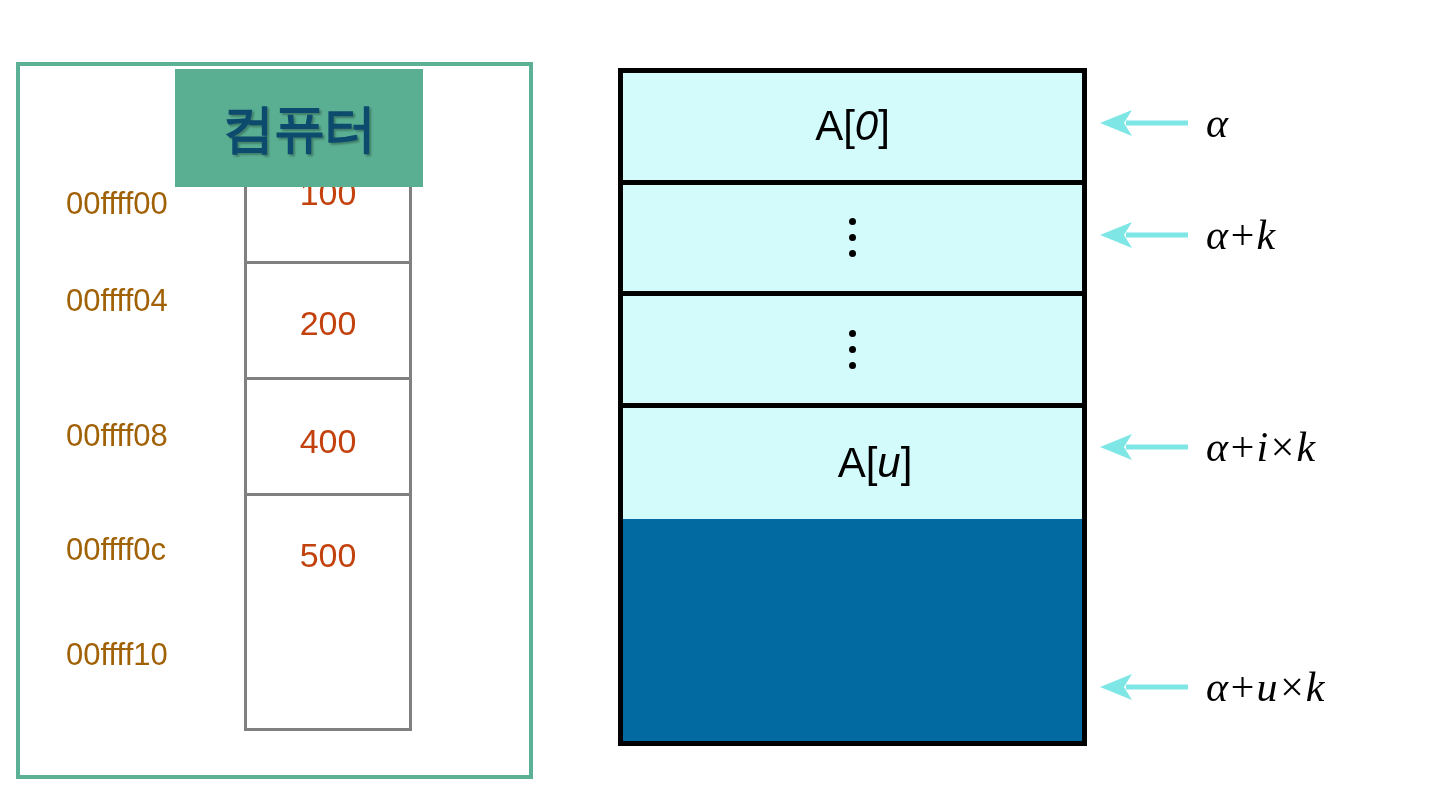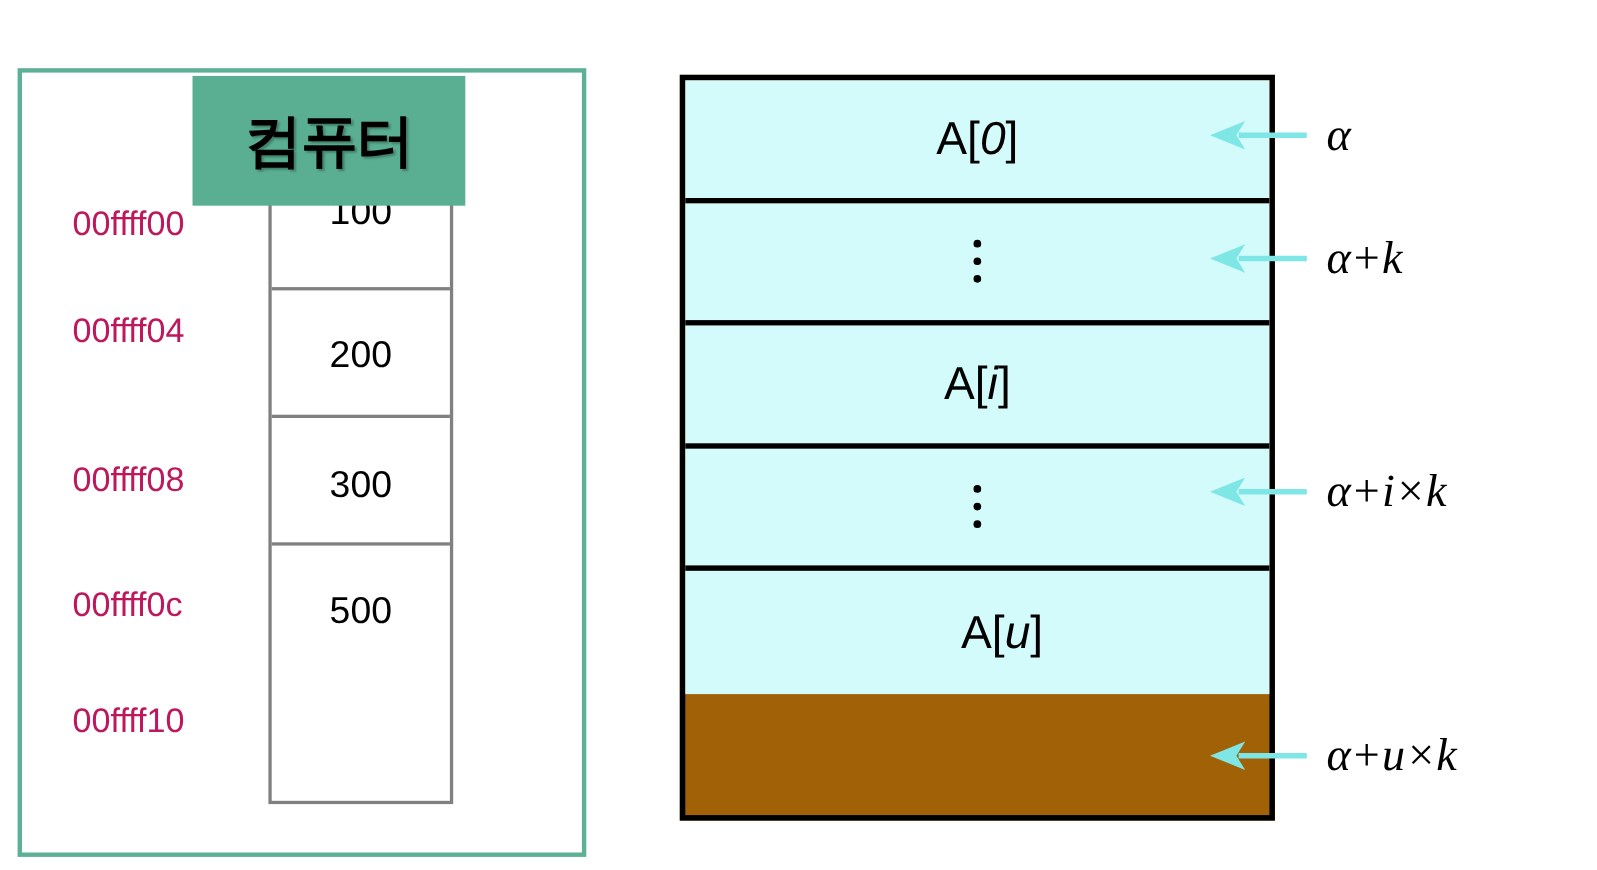--- a/index.html
+++ b/index.html
@@ -33,21 +33,21 @@
     top: 3px;
     width: 248px;
     height: 118px;
     background: #5aaf93;
     display: flex;
     align-items: center;
     justify-content: center;
     z-index: 5;
   }
   #computer-title-tab .title-text {
-    color: #000000;
+    color: #0c4a6e;
     font-size: 52px;
     font-weight: bold;
     letter-spacing: -1px;
     text-shadow: 2px 2px 2px rgba(0,0,0,0.28);
     line-height: 1;
   }
 
   
   #memory-table {
     position: absolute;
@@ -66,46 +66,46 @@
     border-bottom: 3px solid #808080;
     position: relative;
   }
   .mem-row:last-child { border-bottom: none; padding-left: 36px; }
   .mem-value {
     position: absolute;
     left: 0; right: 0;
     top: 26px;
     text-align: center;
     font-size: 34px;
-    color: #000000;
+    color: #c2410c;
     font-family: "Liberation Sans", sans-serif;
   }
 
   
   .addr-label {
     position: absolute;
     left: 66px;
     width: 170px;
     text-align: left;
     font-size: 31px;
-    color: #be185d;
+    color: #a16207;
     white-space: nowrap;
     font-family: "Liberation Sans", sans-serif;
   }
 
   
   #array-table {
     position: absolute;
     left: 618px;
     top: 68px;
-    width: 541px;
+    width: 469px;
     height: 678px;
     box-sizing: border-box;
     border: 5px solid #000000;
-    background: #a16207;
+    background: #0369a1;
     z-index: 2;
   }
   .arr-row {
     height: 111.5px;
     box-sizing: border-box;
     border-bottom: 5px solid #000000;
     display: flex;
     align-items: center;
     justify-content: center;
     background: #d4fbfb;
@@ -174,21 +174,21 @@
 <div class="addr-label" style="top:637px">00ffff10</div>
 
 <div id="memory-table">
   <div class="mem-row">
     <div class="mem-value">100</div>
   </div>
   <div class="mem-row">
     <div class="mem-value" style="top:40px">200</div>
   </div>
   <div class="mem-row">
-    <div class="mem-value" style="top:42px">300</div>
+    <div class="mem-value" style="top:42px">400</div>
   </div>
   <div class="mem-row">
     <div class="mem-value" style="top:40px">500</div>
   </div>
 </div>
 
 <div id="array-table">
 
   <div class="arr-row">
     <span class="arr-label"><span>A[</span><span class="idx">0</span><span>]</span></span>
@@ -196,23 +196,20 @@
 
 
   <div class="arr-row">
     <span class="vdots">
         <span></span>
         <span></span>
         <span></span>
       </span>
   </div>
 
-  <div class="arr-row">
-    <span class="arr-label"><span>A[</span><span class="idx">i</span><span>]</span></span>
-  </div>
 
   <div class="arr-row">
     <span class="vdots">
         <span></span>
         <span></span>
         <span></span>
       </span>
   </div>
 
   <div class="arr-row">

